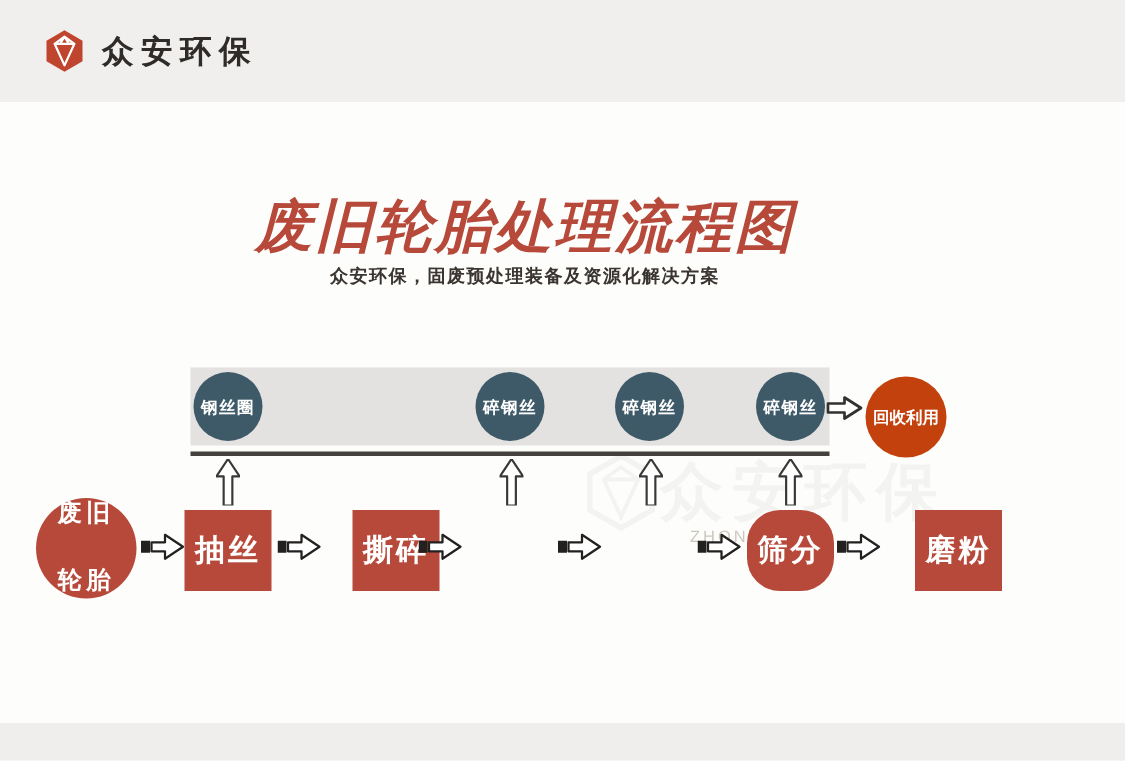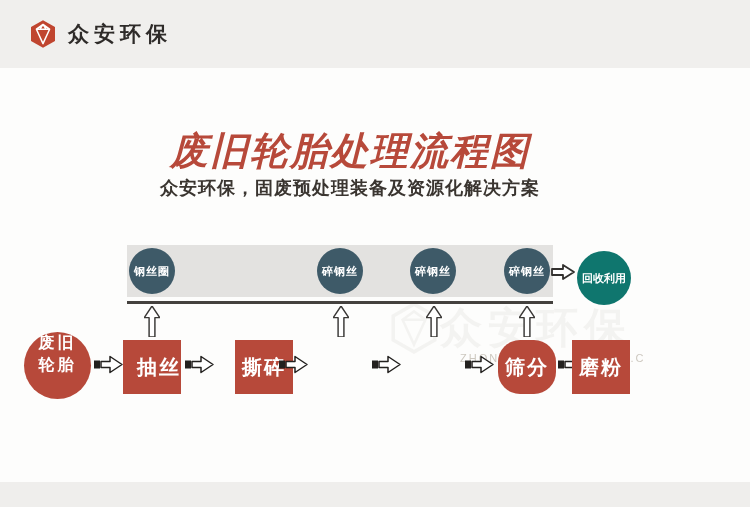--- a/index.html
+++ b/index.html
@@ -33,21 +33,21 @@
   }
 
   
   .title{
     position:absolute;left:0;top:126px;width:700px;text-align:center;
     font-size:38px;font-weight:bold;color:#b7493a;letter-spacing:2px;font-style:italic;
   }
   .subtitle{
     position:absolute;left:0;top:176px;width:700px;text-align:center;
     font-family:"Liberation Serif","DejaVu Serif",serif;
-    font-size:18px;font-weight:bold;color:#3a3530;letter-spacing:1px;
+    font-size:12px;font-weight:bold;color:#3a3530;letter-spacing:1px;
   }
 
   
   .watermark{position:absolute;left:388px;top:300px;width:330px;height:70px;z-index:0;}
   .wm-row{display:flex;align-items:center;opacity:0.06;}
   .wm-logo{width:52px;height:52px;}
   .wm-text{font-size:42px;font-weight:bold;color:#6b5f4e;letter-spacing:6px;}
   .wm-sub{position:absolute;top:52px;font-size:11px;color:#b9b2a6;opacity:0.7;letter-spacing:2px;}
   .wm-sub.left{left:72px;}
   .wm-sub.right{left:222px;}
@@ -66,47 +66,47 @@
     background:#3e5a68;color:#fff;z-index:2;
     display:flex;align-items:center;justify-content:center;
     font-size:11px;font-weight:bold;letter-spacing:1px;
   }
   .tc1{left:129px;top:248px;}
   .tc2{left:317px;top:248px;}
   .tc3{left:410px;top:248px;}
   .tc4{left:504px;top:248px;}
   .recycle{
     position:absolute;left:577px;top:251px;width:54px;height:54px;border-radius:50%;
-    background:#0f766e;color:#fff;z-index:2;
+    background:#c2410c;color:#fff;z-index:2;
     display:flex;align-items:center;justify-content:center;
     font-size:11px;font-weight:bold;letter-spacing:0;
   }
   .dbl-arrow{position:absolute;left:550px;top:263px;width:26px;height:18px;z-index:2;}
 
   
   .up-arrow{position:absolute;width:16px;height:31px;top:306px;z-index:2;}
   .ua1{left:144px;} .ua2{left:333px;} .ua3{left:426px;} .ua4{left:519px;}
 
   
   .src-circle{
     position:absolute;left:24px;top:332px;width:67px;height:67px;border-radius:50%;
     background:#b7493a;color:#fff;z-index:2;
-    display:flex;flex-direction:column;align-items:center;justify-content:flex-start;
+    display:flex;flex-direction:column;align-items:center;justify-content:space-between;
     font-size:16px;font-weight:bold;letter-spacing:3px;line-height:1.35;
   }
   .step-box{
     position:absolute;top:340px;width:58px;height:54px;
     background:#b7493a;color:#fff;z-index:2;
     display:flex;flex-direction:column;align-items:center;justify-content:center;
     font-size:20px;font-weight:bold;letter-spacing:2px;line-height:1.2;
   }
   .step-box .l2:empty{display:none;}
   .step-box.two-line{font-size:15px;letter-spacing:2px;line-height:1.3;}
-  .sb1{left:123px;align-items:flex-end;} .sb2{left:235px;align-items:center;} .sb3{left:312px;}
-  .sb4{left:405px;} .sb5{left:498px;border-radius:22px;} .sb6{left:572px;align-items:center;}
+  .sb1{left:123px;} .sb2{left:235px;align-items:center;} .sb3{left:312px;}
+  .sb4{left:405px;} .sb5{left:498px;border-radius:22px;} .sb6{left:610px;align-items:center;}
 
   .h-arrow{position:absolute;top:353px;width:30px;height:23px;z-index:2;}
   .ha1{left:94px;} .ha2{left:185px;} .ha3{left:279px;}
   .ha4{left:372px;} .ha5{left:465px;} .ha6{left:558px;}
 </style>
 </head>
 <body>
 
 <div class="stage">
 

